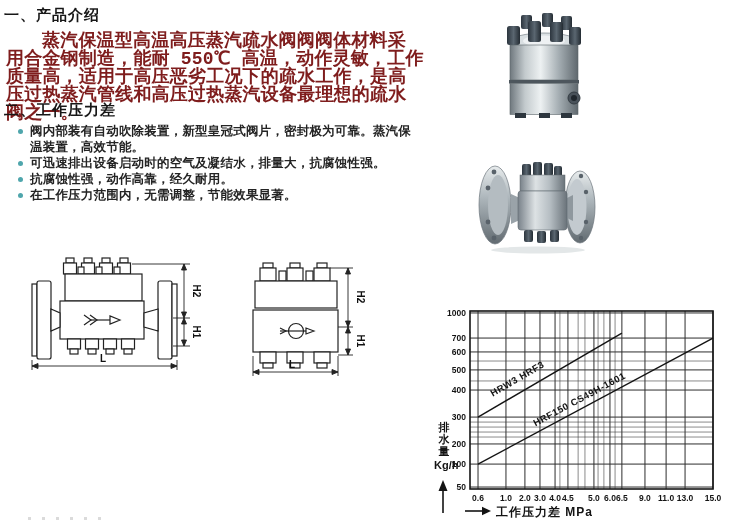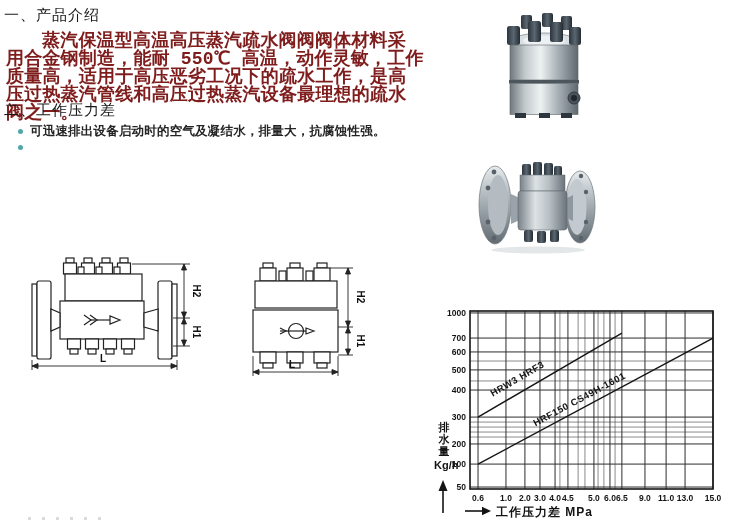--- a/index.html
+++ b/index.html
@@ -3,21 +3,21 @@
 <meta charset="utf-8">
 <style>
   html,body{margin:0;padding:0;}
   body{
     width:730px;height:526px;position:relative;overflow:hidden;
     background:#ffffff;color:#1f1f1f;
     font-family:"Liberation Sans","DejaVu Sans",sans-serif;
   }
   .abs{position:absolute;}
   .h1{
-    left:4px;font-size:15px;font-weight:normal;letter-spacing:1px;color:#171717;
+    left:4px;font-size:15px;font-weight:bold;letter-spacing:1px;color:#171717;
   }
   .body-text{
     left:6px;top:32px;width:418px;margin:0;
     font-size:18px;font-weight:bold;line-height:18px;color:#7f1d1d;
     text-indent:2em;letter-spacing:0.2px;font-family:Liberation Mono, monospace;
   }
   .feat-list{left:18px;top:123px;width:404px;}
   .feat{display:flex;align-items:flex-start;margin-bottom:0;}
   .dot{
     flex:0 0 auto;width:5px;height:5px;border-radius:50%;
@@ -39,24 +39,33 @@
 </head>
 <body>
 
 <div class="abs h1" style="top:6px">一、产品介绍</div>
 <p class="abs body-text">蒸汽保温型高温高压蒸汽疏水阀阀阀体材料采用合金钢制造，能耐 550℃ 高温，动作灵敏，工作质量高，适用于高压恶劣工况下的疏水工作，是高压过热蒸汽管线和高压过热蒸汽设备最理想的疏水阀之一。</p>
 
 <div class="abs h1" style="top:101px">二、工作压力差</div>
 <div class="abs feat-list">
   <div class="feat">
     <span class="dot" style="background: rgb(79, 166, 172);"></span>
+    <span class="ftext">阀内部装有自动吹除装置，新型皇冠式阀片，密封极为可靠。蒸汽保温装置，高效节能。</span>
+  </div>
+  <div class="feat">
+    <span class="dot" style="background: rgb(79, 166, 172);"></span>
     <span class="ftext">可迅速排出设备启动时的空气及凝结水，排量大，抗腐蚀性强。</span>
   </div>
   <div class="feat">
     <span class="dot" style="background: rgb(79, 166, 172);"></span>
+    <span class="ftext">抗腐蚀性强，动作高靠，经久耐用。</span>
+  </div>
+  <div class="feat">
+    <span class="dot" style="background: rgb(79, 166, 172);"></span>
+    <span class="ftext">在工作压力范围内，无需调整，节能效果显著。</span>
   </div>
 </div>
 
 <svg class="abs" style="left:12px;top:256px" width="205" height="125" viewBox="0 0 205 125">
   <g stroke="#222" fill="#ffffff" stroke-width="1.2">
 
     <rect x="54" y="2" width="8" height="5"></rect>
       <rect x="51.5" y="7" width="13" height="11"></rect>
     <rect x="72" y="2" width="8" height="5"></rect>
       <rect x="69.5" y="7" width="13" height="11"></rect>

